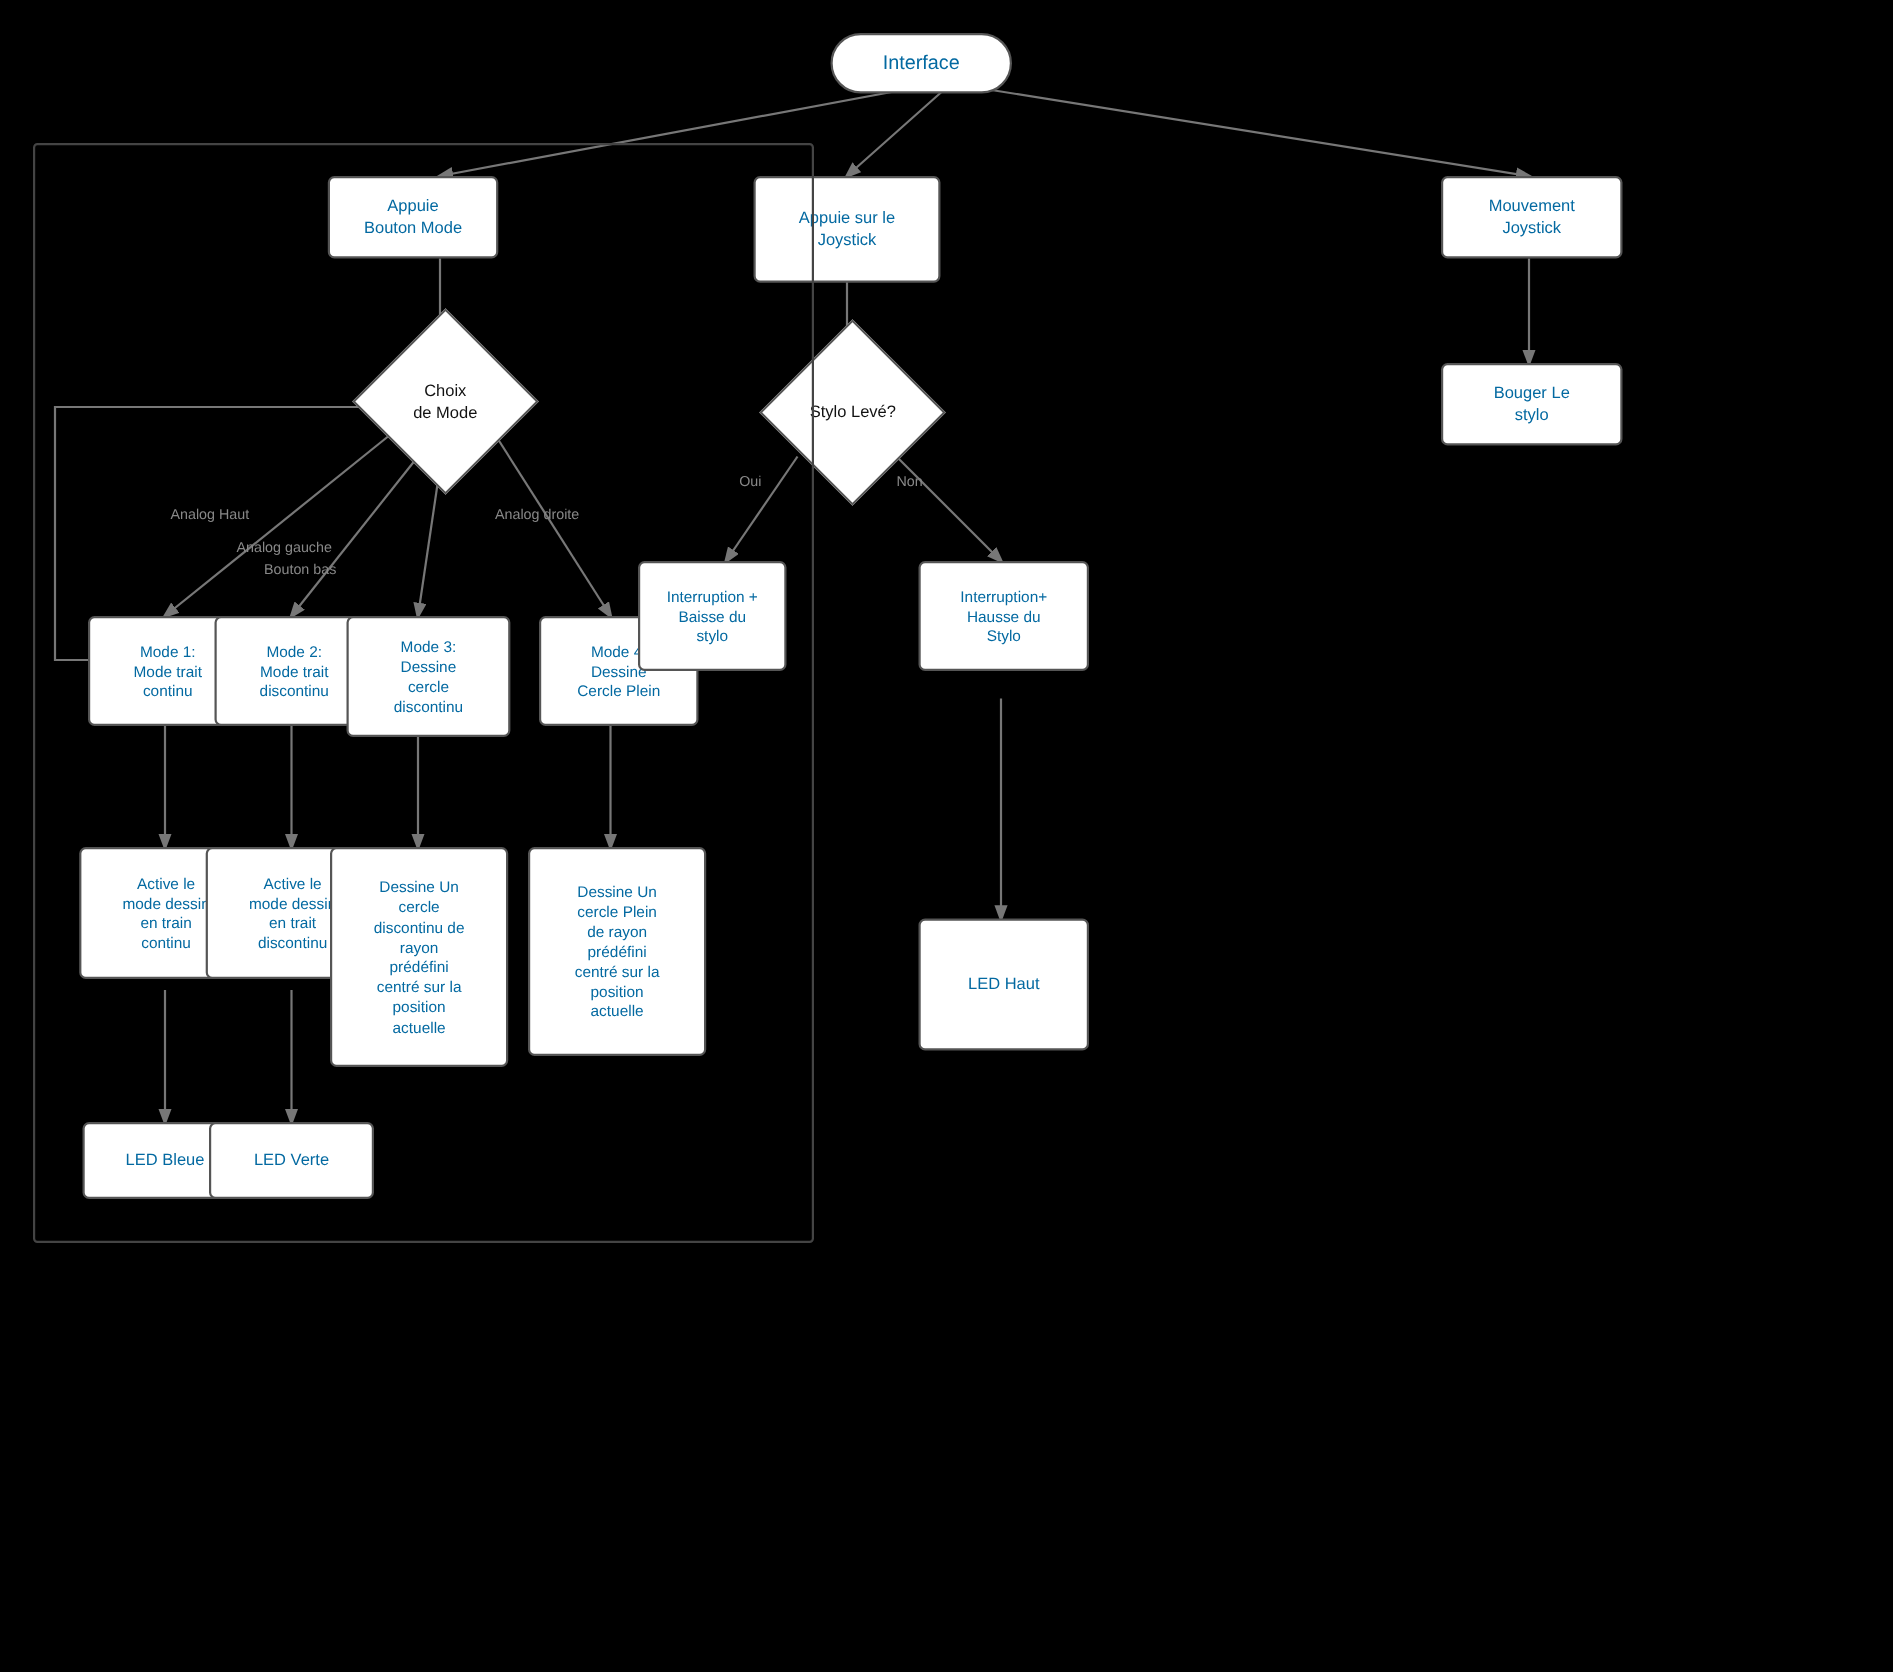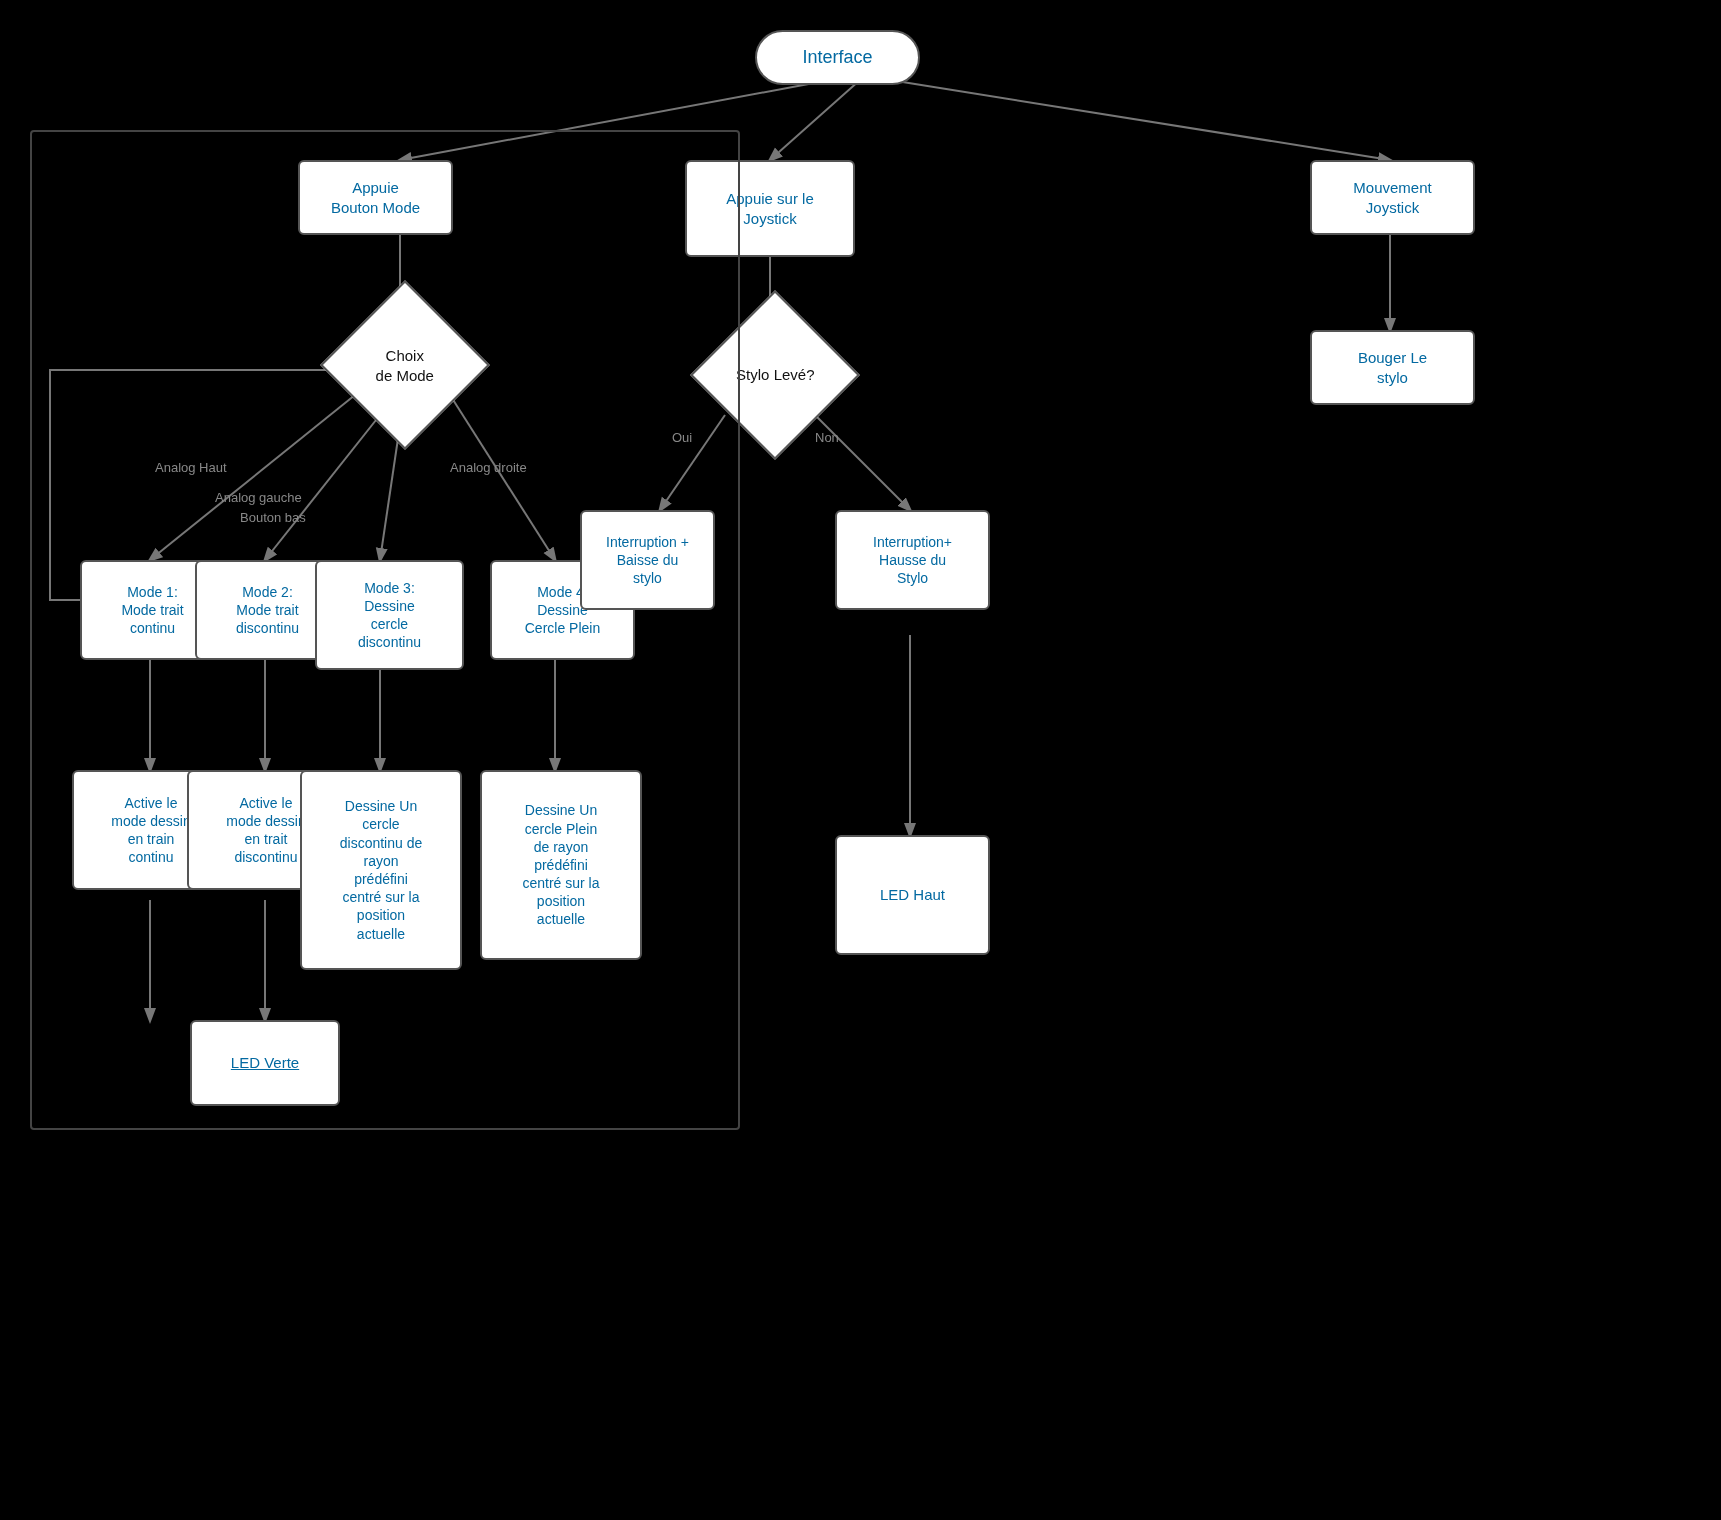--- a/index.html
+++ b/index.html
@@ -214,22 +214,25 @@
   </div>
 
   <div class="node-box" style="left:300px; top:770px; width:162px; height:200px; font-size:14px;">
     <span>Dessine Un<br>cercle<br>discontinu de<br>rayon<br>prédéfini<br>centré sur la<br>position<br>actuelle</span>
   </div>
 
   <div class="node-box" style="left:480px; top:770px; width:162px; height:190px; font-size:14px;">
     <span>Dessine Un<br>cercle Plein<br>de rayon<br>prédéfini<br>centré sur la<br>position<br>actuelle</span>
   </div>
 
-
-  <div class="node-box" style="left:190px; top:1020px; width:150px; height:86px; font-size:15px;text-decoration:underline;">
+  <div class="node-box" style="left:75px; top:1020px; width:150px; height:70px; font-size:15px;">
+    <span>LED Bleue</span>
+  </div>
+
+  <div class="node-box" style="left:190px; top:1020px; width:150px; height:70px; font-size:15px;">
     <span>LED Verte</span>
   </div>
 
   <div class="node-box" style="left:835px; top:835px; width:155px; height:120px; font-size:15px;">
     <span>LED Haut</span>
   </div>
 
   <div style="position:absolute; left:30px; top:130px; width:710px; height:1000px; border:2px solid #444; border-radius:4px; pointer-events:none;"></div>
 
 </div>

